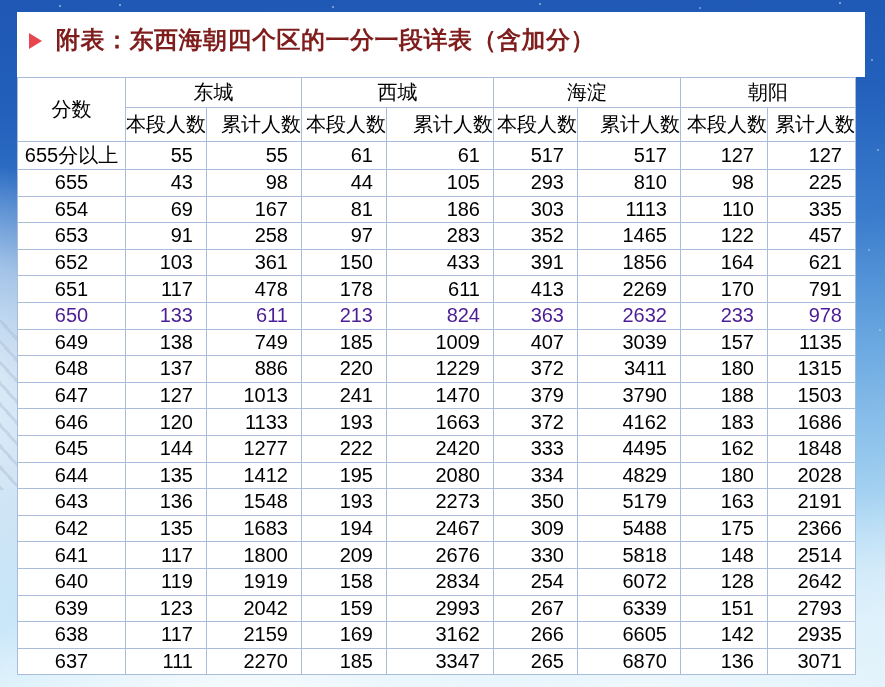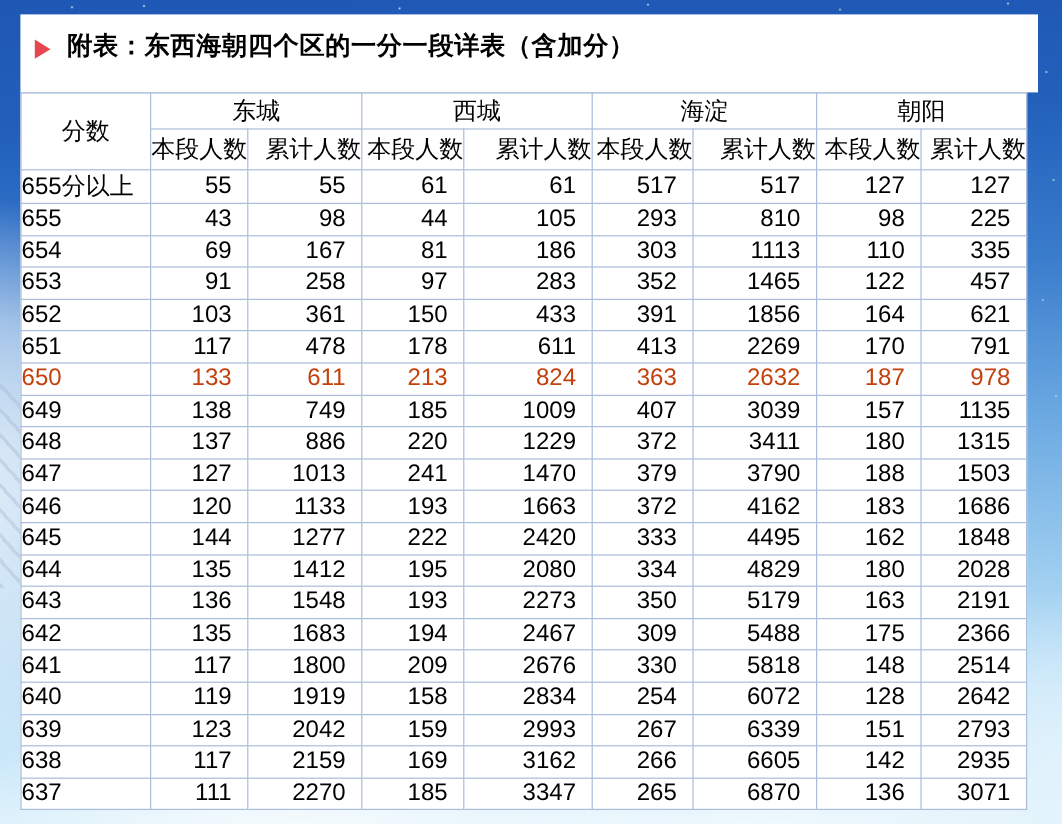--- a/index.html
+++ b/index.html
@@ -33,36 +33,36 @@
   }
   .title-panel{
     position:absolute;left:17px;top:12px;width:848px;height:65px;background:#ffffff;
     display:flex;align-items:flex-start;
   }
   .bullet-tri{
     width:0;height:0;margin:21px 0 0 12px;
     border-left:13px solid #e8464f;border-top:8px solid transparent;border-bottom:8px solid transparent;
   }
   .page-title{
-    margin-left:14px;margin-top:12px;font-size:21px;font-weight:bold;color:#000000;letter-spacing:0.5px;
+    margin-left:14px;margin-top:12px;font-size:24px;font-weight:bold;color:#7f1d1d;letter-spacing:0.5px;
   }
   table.score-table{
     position:absolute;left:17px;top:77px;width:838px;
     border-collapse:collapse;table-layout:fixed;background:#ffffff;padding-left:12px;
   }
   .score-table th,.score-table td{
     border:1.5px solid #a9bcd9;padding:0;overflow:hidden;white-space:nowrap;
   }
   .score-table th{font-weight:normal;font-size:20px;color:#000;text-align:center;}
   .score-table thead tr.group-row th{height:29px;}
   .score-table thead tr.sub-row th{height:33px;text-align:right;}
   .score-table tbody td{height:25.6px;font-size:20px;color:#000;}
   .score-table td.num{text-align:right;padding-right:13px;}
-  .score-table td.score{text-align:left;margin-left:16px;}
-  .score-table tr.highlight td{color:#c2410c;}
+  .score-table td.score{text-align:center;margin-left:16px;}
+  .score-table tr.highlight td{color:#4c1d95;}
 </style>
 </head>
 <body>
 
 <div class="stars"></div>
 <div class="left-streaks"></div>
 
 <div class="title-panel">
   <div class="bullet-tri"></div>
   <div class="page-title">附表：东西海朝四个区的一分一段详表（含加分）</div>
@@ -167,21 +167,21 @@
         <td class="num">791</td>
       </tr>
       <tr class="highlight">
         <td class="score">650</td>
         <td class="num">133</td>
         <td class="num">611</td>
         <td class="num">213</td>
         <td class="num">824</td>
         <td class="num">363</td>
         <td class="num">2632</td>
-        <td class="num">187</td>
+        <td class="num">233</td>
         <td class="num">978</td>
       </tr>
       <tr>
         <td class="score">649</td>
         <td class="num">138</td>
         <td class="num">749</td>
         <td class="num">185</td>
         <td class="num">1009</td>
         <td class="num">407</td>
         <td class="num">3039</td>

